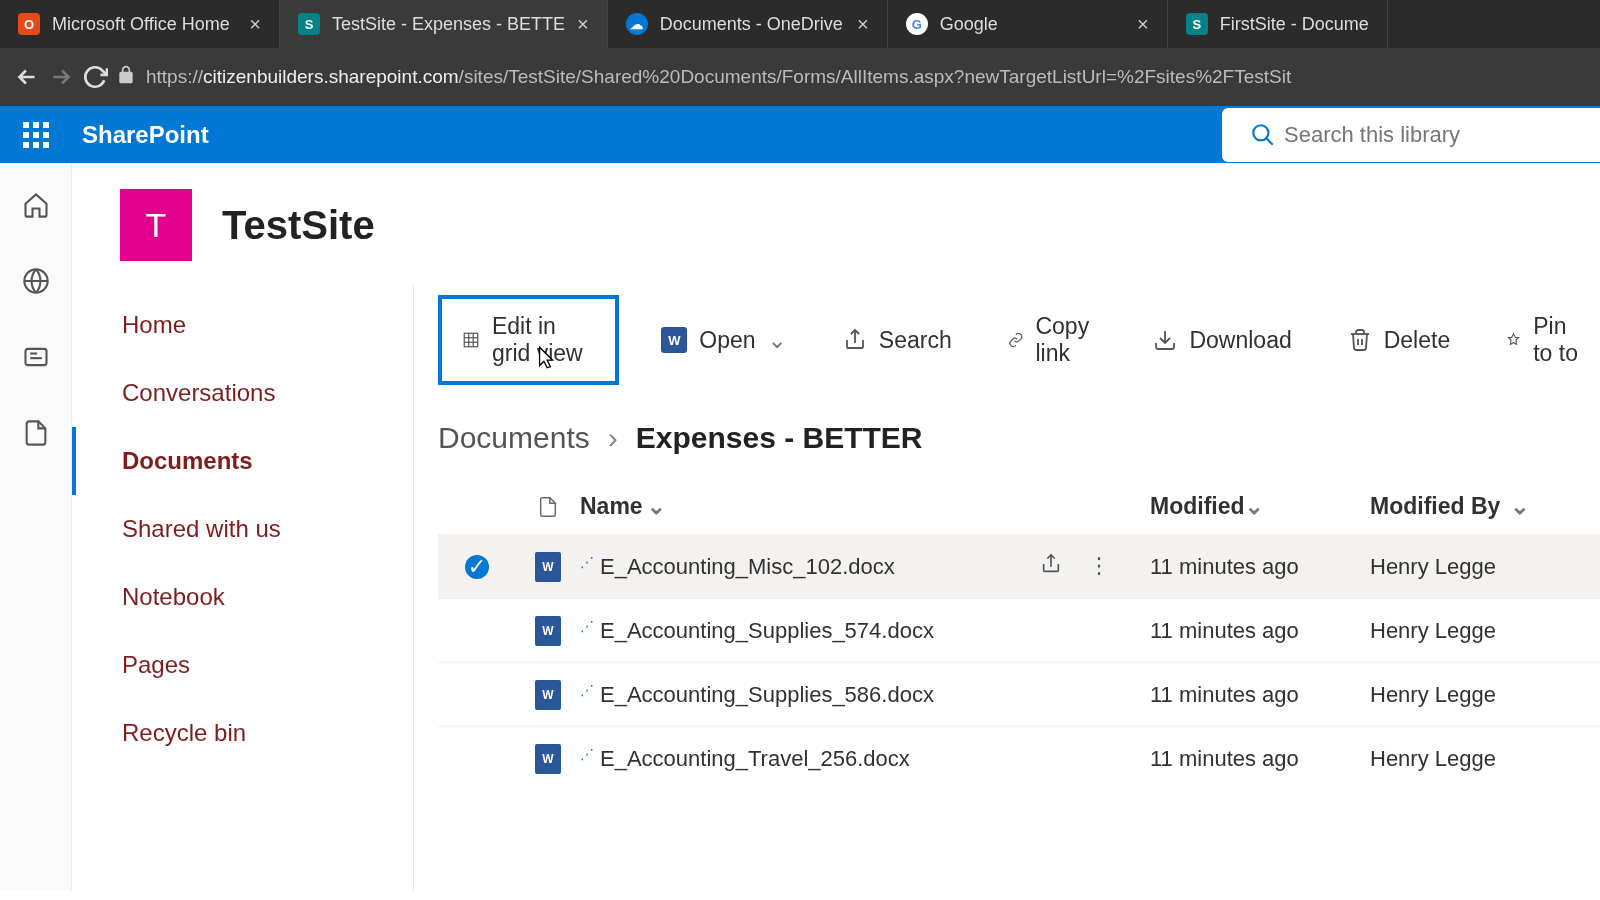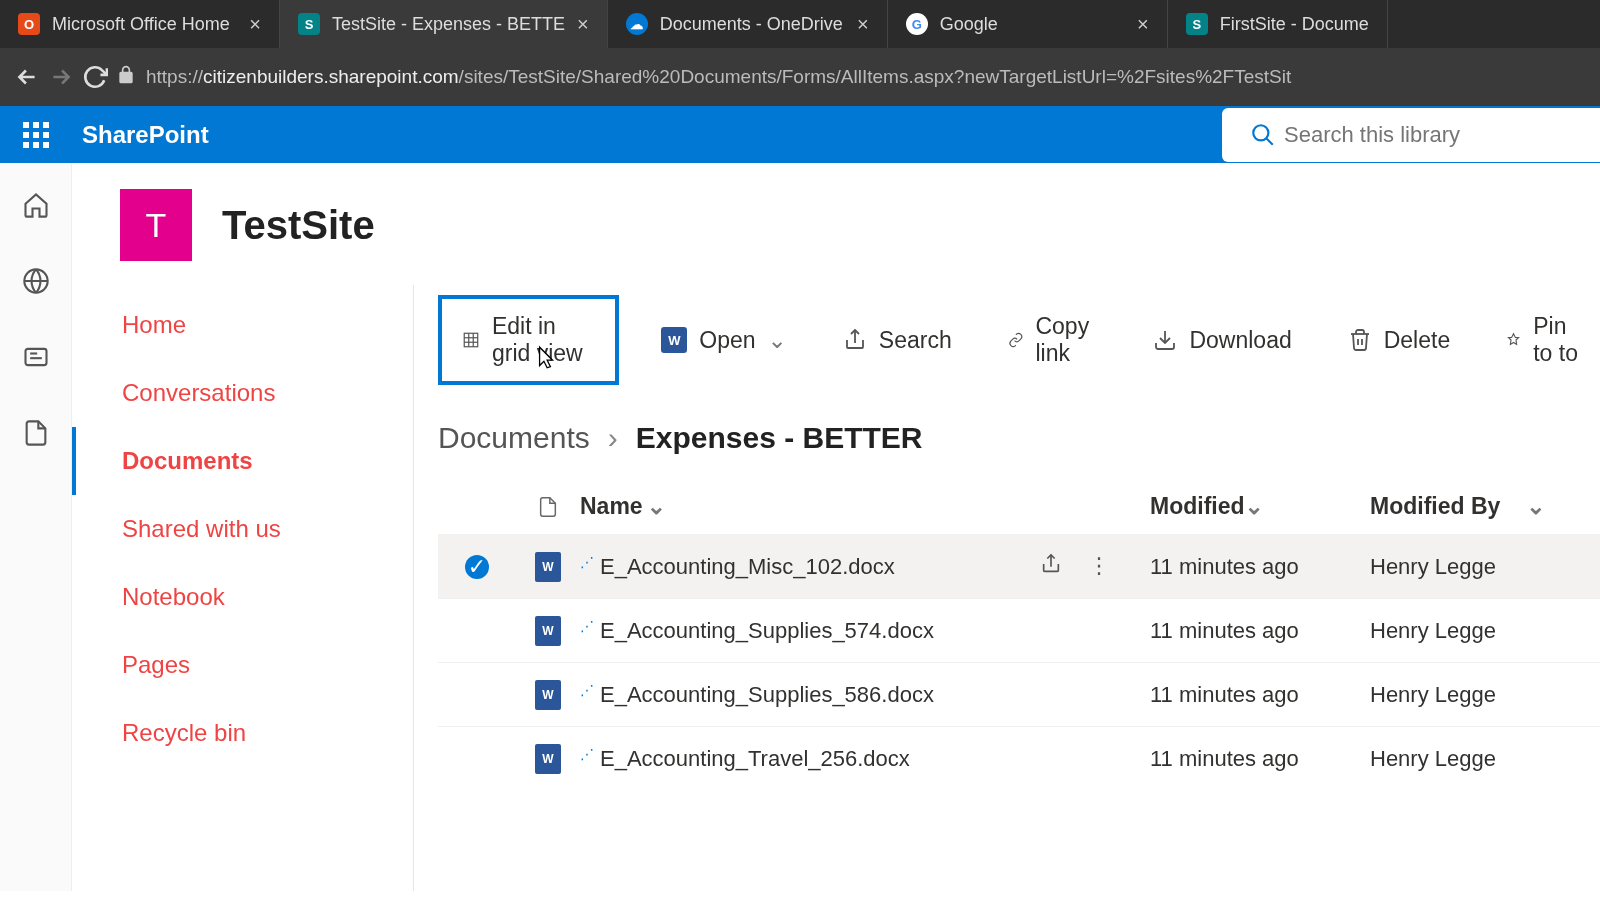--- a/index.html
+++ b/index.html
@@ -35,42 +35,42 @@
 .rail { width: 72px; background: #fafafa; border-right: 1px solid #eee; display: flex; flex-direction: column; align-items: center; padding-top: 28px; gap: 44px; }
 .rail .ricon { color: #555; cursor: pointer; }
 
 .content { flex: 1; display: flex; flex-direction: column; overflow: hidden; }
 .sitehdr { display: flex; align-items: center; gap: 30px; padding: 26px 0 24px 48px; }
 .sitelogo { width: 72px; height: 72px; background: #e3008c; color: #fff; display: flex; align-items: center; justify-content: center; font-size: 34px; }
 .sitename { font-size: 40px; font-weight: 600; color: #222; }
 
 .cols { flex: 1; display: flex; overflow: hidden; }
 .leftnav { width: 342px; border-right: 1px solid #e6e6e6; padding-top: 6px; }
-.leftnav .item { padding: 20px 0 20px 50px; font-size: 24px; color: #ef4444; cursor: pointer; }
+.leftnav .item { padding: 20px 0 20px 50px; font-size: 24px; color: #7f1d1d; cursor: pointer; }
 .leftnav .item.active { border-left: 4px solid #0078d4; padding-left: 46px; font-weight: 600; }
 
 .main { flex: 1; padding-left: 24px; overflow: hidden; }
 .toolbar { display: flex; align-items: center; gap: 28px; padding: 10px 0 22px 0; font-size: 23px; color: #323130; }
 .tbtn { display: flex; align-items: center; gap: 12px; cursor: pointer; padding: 10px 14px; }
 .tbtn.boxed { border: 4px solid #0078d4; padding: 14px 20px; position: relative; }
 .tbtn svg, .tbtn .ico { color: #555; }
 .cursor { position: absolute; left: 90px; top: 44px; }
 
 .crumbs { display: flex; align-items: center; gap: 18px; font-size: 30px; padding: 14px 0 24px 0; }
 .crumbs .parent { color: #555; cursor: pointer; }
 .crumbs .sep { color: #888; }
 .crumbs .current { font-weight: 700; color: #222; }
 
 .listhdr { display: flex; align-items: center; padding: 14px 0; font-size: 23px; color: #323130; font-weight: 600; }
 .col-sel { width: 78px; display:flex; justify-content:center; }
 .col-ico { width: 64px; display:flex; justify-content:center; }
 .col-name { flex: 0 0 460px; display: flex; align-items: center; gap: 4px; }
 .col-act { width: 110px; }
 .col-mod { flex: 0 0 220px; display: flex; align-items: center; }
-.col-by { flex: 0 0 200px; display: flex; align-items: center; gap: 26px; }
+.col-by { flex: 0 0 200px; display: flex; align-items: center; gap: 10px; }
 
 .row { display: flex; align-items: center; height: 64px; font-size: 22px; color: #323130; border-top: 1px solid #f0f0f0; }
 .row.selected { background: #f3f2f1; }
 .row .fname { cursor: pointer; }
 .row .check { width: 24px; height: 24px; border-radius: 50%; background: #0078d4; display: flex; align-items: center; justify-content: center; color:#fff; }
 .row .docicon { width:26px; height:30px; background:#2b579a; border-radius:2px; position:relative; display:flex; align-items:center; justify-content:center; color:#fff; font-size:12px; font-weight:bold; }
 .row .spark { color:#0078d4; font-size:14px; margin-right:6px; vertical-align: top; }
 .row .acts { display:flex; gap:26px; color:#555; }
 .chev { color:#777; }
 </style>

